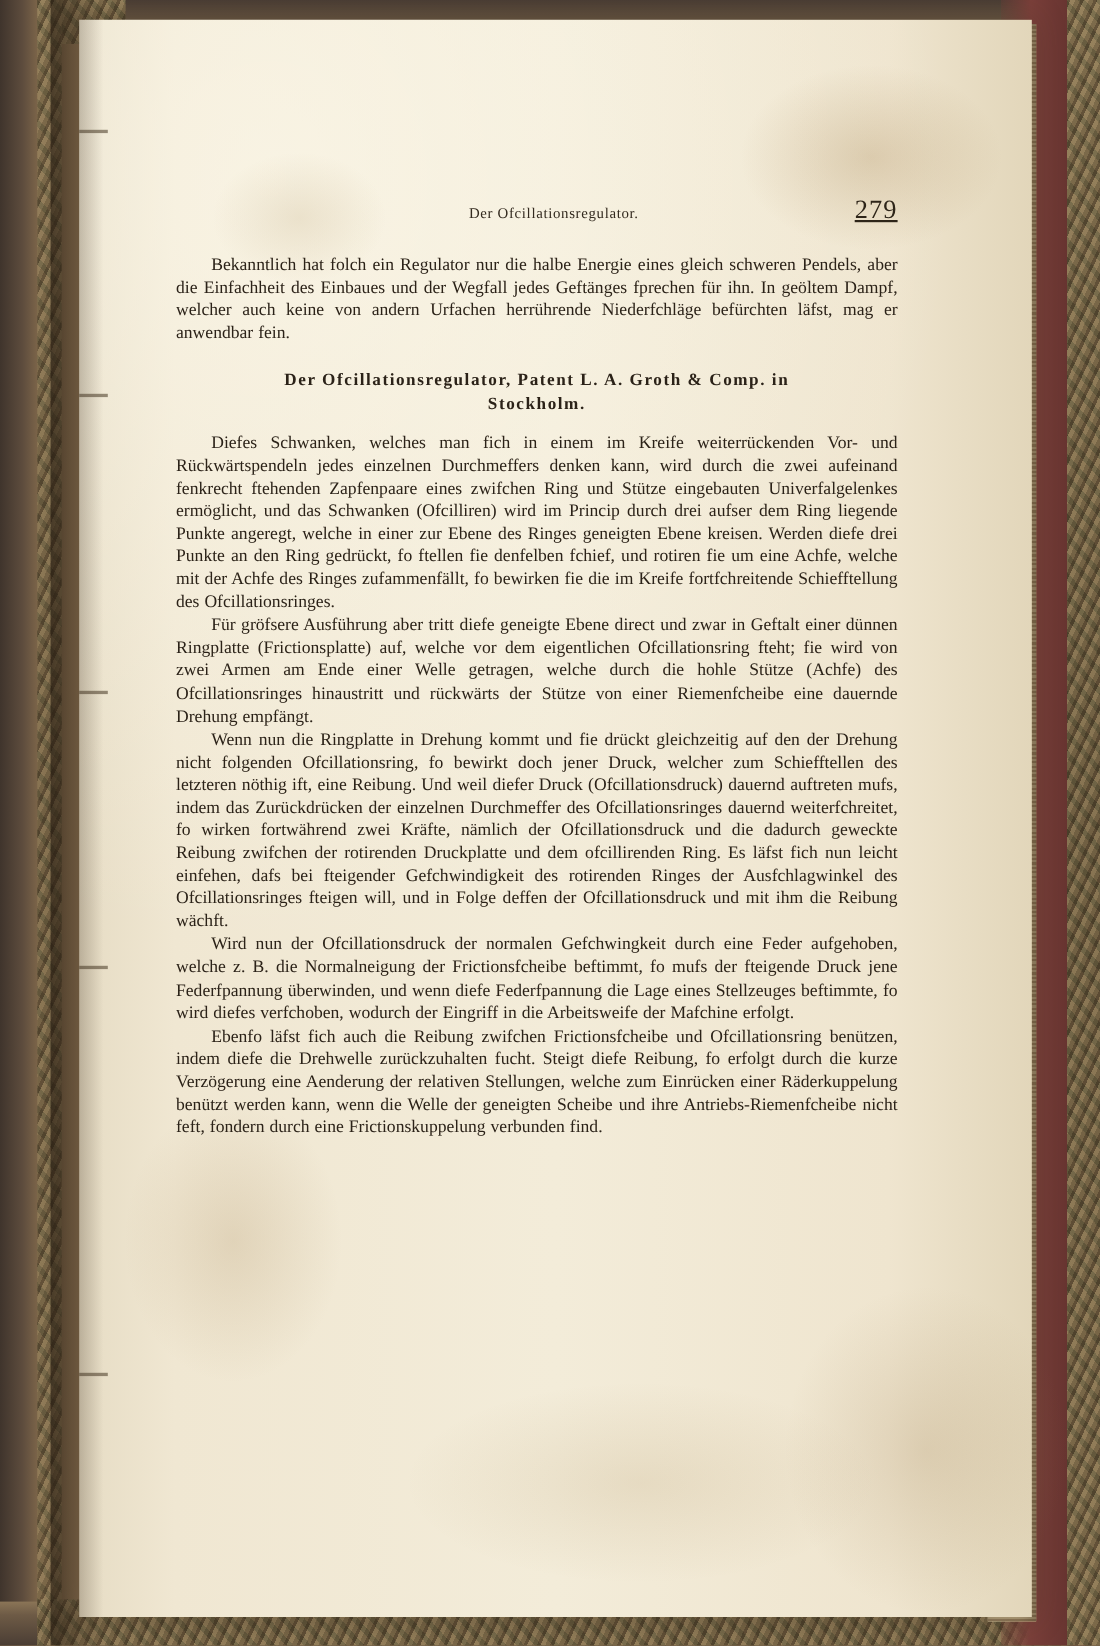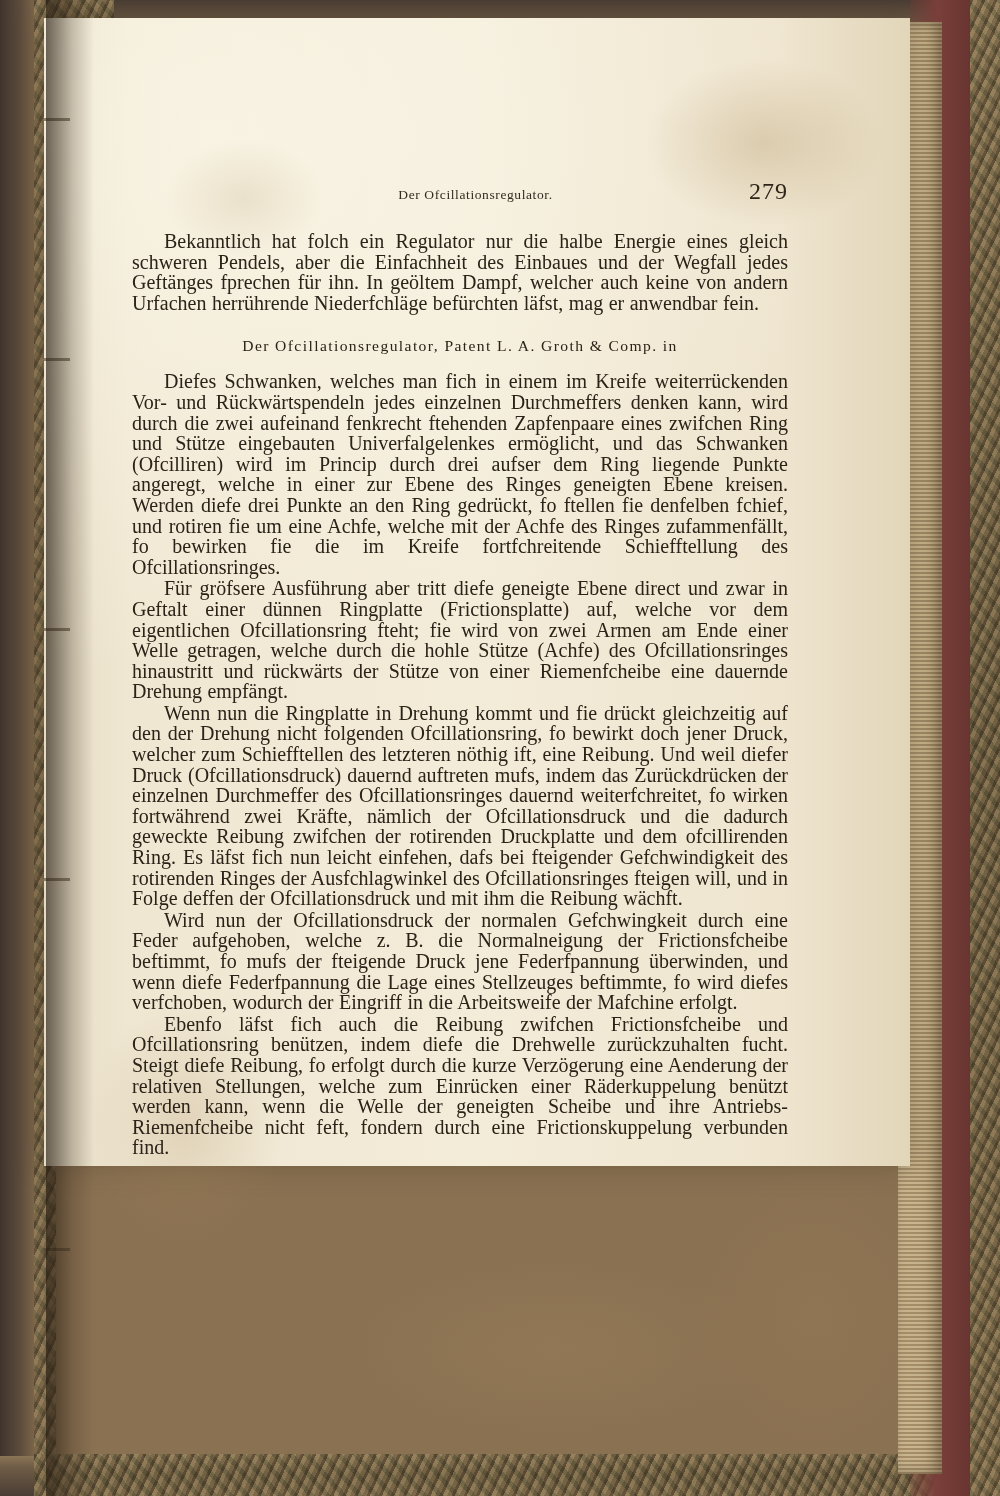--- a/index.html
+++ b/index.html
@@ -74,24 +74,24 @@
       repeating-linear-gradient(180deg,
         rgba(200,180,140,.85) 0px, rgba(200,180,140,.85) 2px,
         rgba(150,125,90,.75) 2px, rgba(150,125,90,.75) 4px),
       linear-gradient(90deg, #d8c9a6 0%, #bfae85 60%, #9c8a63 100%);
     box-shadow: -6px 0 14px rgba(60,45,30,.45) inset;
   }
 
   
   #page {
     position: absolute;
-    left: 44px;
+    left: 72px;
     top: 18px;
     width: 866px;
-    height: 1148px;
+    height: 1452px;
     background:
       radial-gradient(120% 80% at 20% 10%, rgba(255,252,240,.55) 0%, rgba(255,250,235,0) 60%),
       linear-gradient(90deg, #e6dcc4 0%, #f0e7d2 10%, #f3ecd9 50%, #efe5cf 85%, #e2d6ba 100%);
     box-shadow: 0 0 26px rgba(70,55,35,.35);
   }
   
   .stain {
     position: absolute;
     border-radius: 50%;
     pointer-events: none;
@@ -124,39 +124,41 @@
     text-align: center;
     font-size: 13.5px;
     letter-spacing: .6px;
     color: #332a1f;
     margin-left: 70px;
   }
   .runhead .folio {
     font-size: 24px;
     color: #2e2519;
     letter-spacing: 1px;
+    text-decoration: underline;
   }
 
   p {
     margin: 0 0 1px 0;
-    font-size: 20px;
+    font-size: 16px;
     line-height: 20.6px;
     text-align: justify;
     text-indent: 32px;
     color: #2b2218;
     word-spacing: .5px;
   }
 
   .subhead {
     text-align: center;
     font-size: 15.6px;
     letter-spacing: 1.4px;
     margin: 22px 0 14px 0;
     line-height: 22px;
     color: #2b2218;
+    font-weight: bold;
   }
   .subhead .l2 { display: block; }
 
   
   .textblock { text-rendering: optimizeLegibility; }
 </style>
 </head>
 <body>
 
 <div id="scan">
@@ -189,20 +191,21 @@
 
       <div class="runhead">
         <span class="title">Der Ofcillationsregulator.</span>
         <span class="folio">279</span>
       </div>
 
       <p>Bekanntlich hat folch ein Regulator nur die halbe Energie eines gleich schweren Pendels, aber die Einfachheit des Einbaues und der Wegfall jedes Geftänges fprechen für ihn. In geöltem Dampf, welcher auch keine von andern Urfachen herrührende Niederfchläge befürchten läfst, mag er anwendbar fein.</p>
 
       <div class="subhead">
         <span>Der Ofcillationsregulator, Patent L. A. Groth &amp; Comp. in</span>
+        <span class="l2">Stockholm.</span>
       </div>
 
       <p>Diefes Schwanken, welches man fich in einem im Kreife weiterrückenden Vor- und Rückwärtspendeln jedes einzelnen Durchmeffers denken kann, wird durch die zwei aufeinand fenkrecht ftehenden Zapfenpaare eines zwifchen Ring und Stütze eingebauten Univerfalgelenkes ermöglicht, und das Schwanken (Ofcilliren) wird im Princip durch drei aufser dem Ring liegende Punkte angeregt, welche in einer zur Ebene des Ringes geneigten Ebene kreisen. Werden diefe drei Punkte an den Ring gedrückt, fo ftellen fie denfelben fchief, und rotiren fie um eine Achfe, welche mit der Achfe des Ringes zufammenfällt, fo bewirken fie die im Kreife fortfchreitende Schiefftellung des Ofcillationsringes.</p>
       <p>Für gröfsere Ausführung aber tritt diefe geneigte Ebene direct und zwar in Geftalt einer dünnen Ringplatte (Frictionsplatte) auf, welche vor dem eigentlichen Ofcillationsring fteht; fie wird von zwei Armen am Ende einer Welle getragen, welche durch die hohle Stütze (Achfe) des Ofcillationsringes hinaustritt und rückwärts der Stütze von einer Riemenfcheibe eine dauernde Drehung empfängt.</p>
       <p>Wenn nun die Ringplatte in Drehung kommt und fie drückt gleichzeitig auf den der Drehung nicht folgenden Ofcillationsring, fo bewirkt doch jener Druck, welcher zum Schiefftellen des letzteren nöthig ift, eine Reibung. Und weil diefer Druck (Ofcillationsdruck) dauernd auftreten mufs, indem das Zurückdrücken der einzelnen Durchmeffer des Ofcillationsringes dauernd weiterfchreitet, fo wirken fortwährend zwei Kräfte, nämlich der Ofcillationsdruck und die dadurch geweckte Reibung zwifchen der rotirenden Druckplatte und dem ofcillirenden Ring. Es läfst fich nun leicht einfehen, dafs bei fteigender Gefchwindigkeit des rotirenden Ringes der Ausfchlagwinkel des Ofcillationsringes fteigen will, und in Folge deffen der Ofcillationsdruck und mit ihm die Reibung wächft.</p>
       <p>Wird nun der Ofcillationsdruck der normalen Gefchwingkeit durch eine Feder aufgehoben, welche z. B. die Normalneigung der Frictionsfcheibe beftimmt, fo mufs der fteigende Druck jene Federfpannung überwinden, und wenn diefe Federfpannung die Lage eines Stellzeuges beftimmte, fo wird diefes verfchoben, wodurch der Eingriff in die Arbeitsweife der Mafchine erfolgt.</p>
       <p>Ebenfo läfst fich auch die Reibung zwifchen Frictionsfcheibe und Ofcillationsring benützen, indem diefe die Drehwelle zurückzuhalten fucht. Steigt diefe Reibung, fo erfolgt durch die kurze Verzögerung eine Aenderung der relativen Stellungen, welche zum Einrücken einer Räderkuppelung benützt werden kann, wenn die Welle der geneigten Scheibe und ihre Antriebs-Riemenfcheibe nicht feft, fondern durch eine Frictionskuppelung verbunden find.</p>
 
     </div>
   </div>

